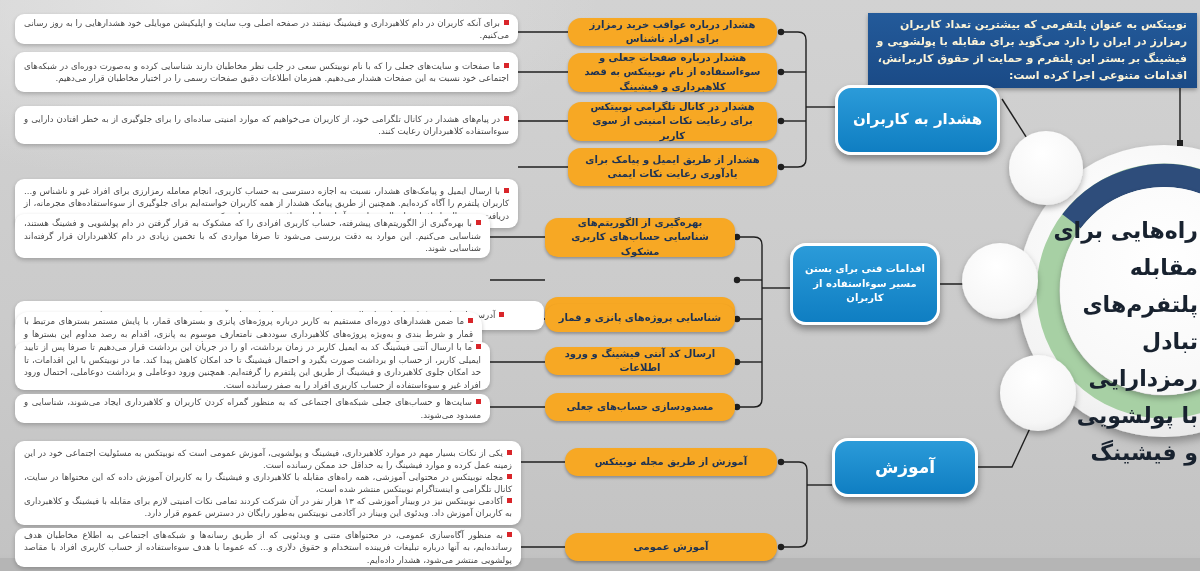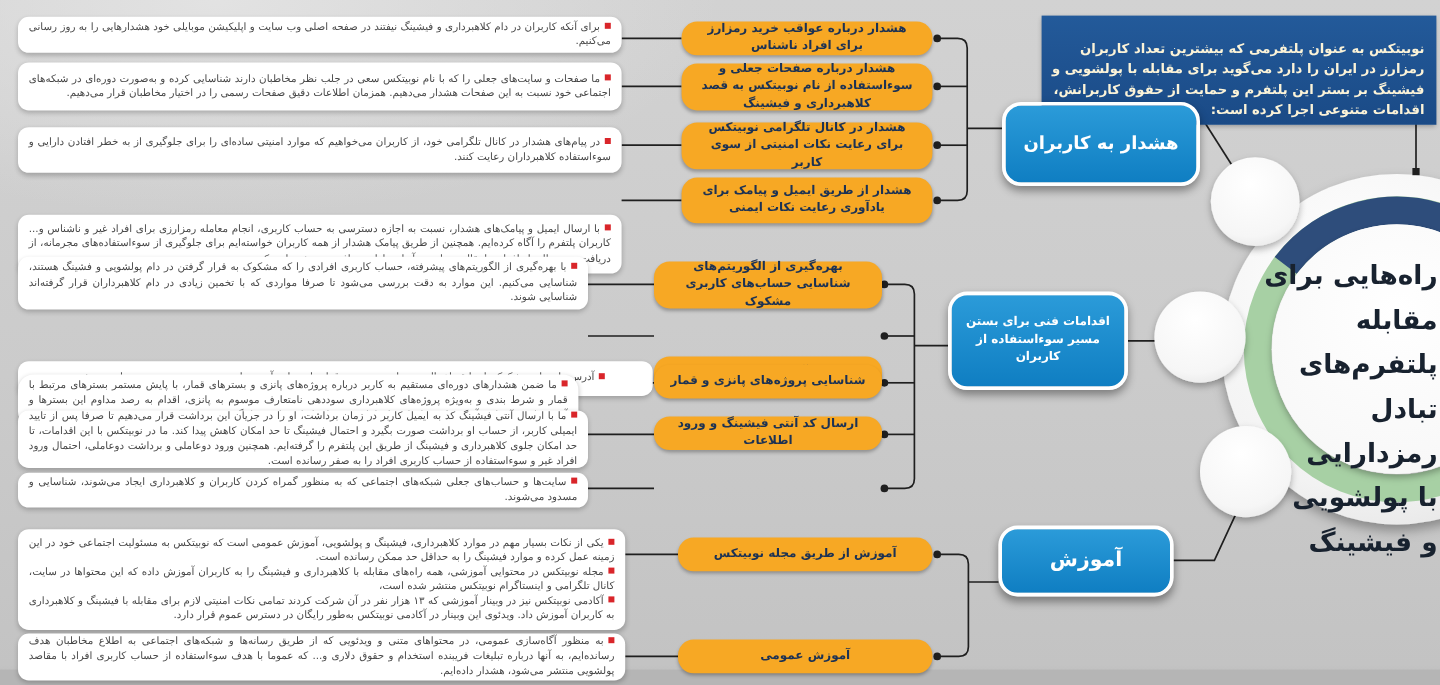--- a/index.html
+++ b/index.html
@@ -11,21 +11,21 @@
     font-family:"DejaVu Sans",sans-serif;
     direction:rtl;
   }
   .art{position:absolute;left:0;top:0;z-index:1;}
   .bottom-strip{position:absolute;left:0;top:558px;width:1200px;height:13px;background:#b5b5b5;z-index:0;}
 
   .intro{
     position:absolute;left:868px;top:13px;width:329px;min-height:62px;box-sizing:border-box;
     background:linear-gradient(180deg,#235a9a,#1a4a86);
     color:#fbf3d8;font-size:11px;font-weight:bold;line-height:17px;
-    padding:19px 10px 4px 8px;text-align:right;z-index:3;
+    padding:3px 10px 4px 8px;text-align:right;z-index:3;
     box-shadow:0 2px 4px rgba(0,0,0,.3);
   }
 
   .center-title{
     position:absolute;left:1032px;top:212px;width:166px;z-index:3;
     text-align:right;color:#18222f;font-weight:bold;font-size:22px;line-height:37px;
   }
 
   .bnode{
     position:absolute;z-index:3;box-sizing:border-box;
@@ -169,20 +169,21 @@
   <div class="bnode" style="left:832px;top:438px;width:146px;height:59px;font-size:17px;">آموزش</div>
 
   <div class="ynode" style="left:568px;top:18px;width:209px;height:28px;">هشدار درباره عواقب خرید رمزارز برای افراد ناشناس</div>
   <div class="ynode" style="left:568px;top:102px;width:209px;height:39px;">هشدار در کانال تلگرامی نوبیتکس برای رعایت نکات امنیتی از سوی کاربر</div>
   <div class="ynode" style="left:568px;top:53px;width:209px;height:39px;">هشدار درباره صفحات جعلی و سوءاستفاده از نام نوبیتکس به قصد کلاهبرداری و فیشینگ</div>
   <div class="ynode" style="left:568px;top:148px;width:209px;height:38px;">هشدار از طریق ایمیل و پیامک برای یادآوری رعایت نکات ایمنی</div>
   <div class="ynode" style="left:545px;top:218px;width:190px;height:39px;">بهره‌گیری از الگوریتم‌های شناسایی حساب‌های کاربری مشکوک</div>
   <div class="ynode" style="left:545px;top:266px;width:190px;height:28px;margin-top:31px;">رصد آدرس‌های مشکوک</div>
   <div class="ynode" style="left:545px;top:304px;width:190px;height:28px;">شناسایی پروژه‌های پانزی و قمار</div>
   <div class="ynode" style="left:545px;top:347px;width:190px;height:28px;">ارسال کد آنتی فیشینگ و ورود اطلاعات</div>
+  <div class="ynode" style="left:545px;top:393px;width:190px;height:28px;">مسدودسازی حساب‌های جعلی</div>
   <div class="ynode" style="left:565px;top:448px;width:212px;height:28px;">آموزش از طریق مجله نوبیتکس</div>
   <div class="ynode" style="left:565px;top:533px;width:212px;height:28px;">آموزش عمومی</div>
 
   <div class="wbox" style="left:15px;top:14px;width:503px;height:30px;">
     <div class="bl"><span class="sq"></span><span>برای آنکه کاربران در دام کلاهبرداری و فیشینگ نیفتند در صفحه اصلی وب سایت و اپلیکیشن موبایلی خود هشدارهایی را به روز رسانی می‌کنیم.</span></div>
   </div>
   <div class="wbox" style="left:15px;top:52px;width:503px;height:40px;">
     <div class="bl"><span class="sq"></span><span>ما صفحات و سایت‌های جعلی را که با نام نوبیتکس سعی در جلب نظر مخاطبان دارند شناسایی کرده و به‌صورت دوره‌ای در شبکه‌های اجتماعی خود نسبت به این صفحات هشدار می‌دهیم. همزمان اطلاعات دقیق صفحات رسمی را در اختیار مخاطبان قرار می‌دهیم.</span></div>
   </div>
   <div class="wbox" style="left:15px;top:106px;width:503px;height:38px;">

